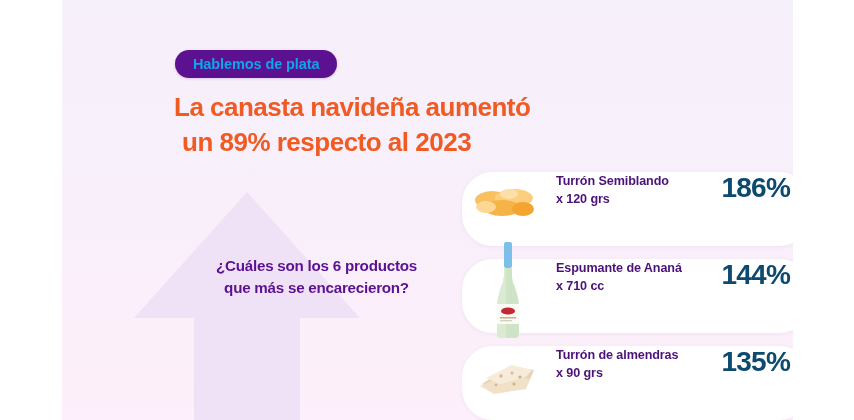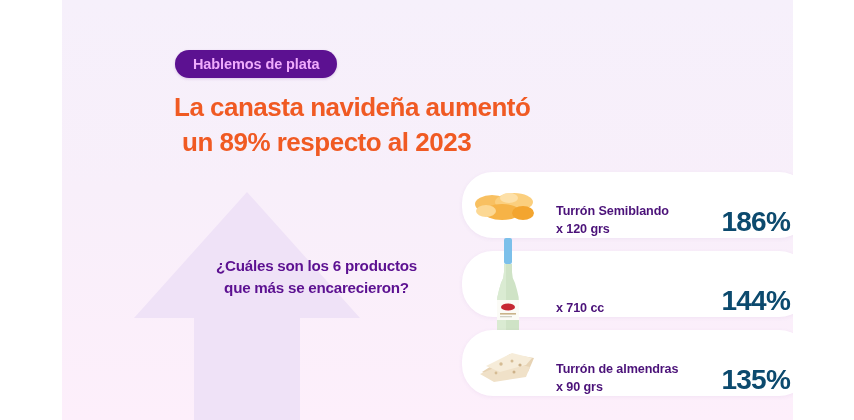--- a/index.html
+++ b/index.html
@@ -48,21 +48,21 @@
   .badge {
     position: absolute;
     left: 113px;
     top: 50px;
     height: 28px;
     padding: 0 18px;
     display: flex;
     align-items: center;
     justify-content: center;
     background: #5c1191;
-    color: #f0abfc;
+    color: #0ea5e9;
     border-radius: 999px;
     font-size: 14.5px;
     font-weight: bold;
     letter-spacing: -0.1px;
     white-space: nowrap;
     box-shadow: 0 1px 3px rgba(92,17,145,0.18);
   }
 
   
   .headline {
@@ -95,26 +95,26 @@
 
   
   .cards {
     position: absolute;
     left: 400px;
     top: 172px;
     width: 348px;
   }
   .card {
     position: relative;
-    height: 66px;
+    height: 74px;
     margin-bottom: 13px;
     background: #ffffff;
     border-radius: 31px;
     display: flex;
-    align-items: flex-end;
+    align-items: flex-start;
     box-shadow: 0 1px 4px rgba(120,70,150,0.07);
   }
   .card:last-child { margin-bottom: 6px; }
 
   .thumb {
     width: 92px;
     height: 62px;
     flex: 0 0 92px;
     position: relative;
     display: flex;
@@ -198,20 +198,21 @@
             <rect x="13" y="0" width="8" height="26" rx="2" fill="#7cc0ea"></rect>
             <path d="M13 26 L13 34 Q13 40 10 45 L8 52 Q6 58 6 66 L6 92 Q6 96 10 96 L24 96 Q28 96 28 92 L28 66 Q28 58 26 52 L24 45 Q21 40 21 34 L21 26 Z" fill="#cfe3c6"></path>
             <path d="M13 26 L13 34 Q13 40 10 45 L8 52 Q6 58 6 66 L6 92 Q6 96 10 96 L15 96 L15 26 Z" fill="#dcecd4" opacity="0.8"></path>
             <rect x="6" y="62" width="22" height="20" fill="#fbfbf6"></rect>
             <ellipse cx="17" cy="69" rx="7" ry="3.6" fill="#c62833"></ellipse>
             <rect x="9" y="75" width="16" height="1.6" fill="#c9b38a"></rect>
             <rect x="9" y="78" width="12" height="1.3" fill="#cfcfc2"></rect>
           </svg>
         </div>
         <div class="info">
+          <span>Espumante de Ananá</span>
           <span class="sub">x 710 cc</span>
         </div>
         <div class="pct">144%</div>
       </div>
 
       <div class="card">
         <div class="thumb">
           <svg width="80" height="46" viewBox="0 0 80 46" aria-hidden="true">
             <path d="M14 30 L42 12 L66 16 L60 30 L30 38 Z" fill="#e7d3b4"></path>
             <path d="M12 32 L40 20 L62 25 L58 35 L26 40 Z" fill="#f0e1c8"></path>

